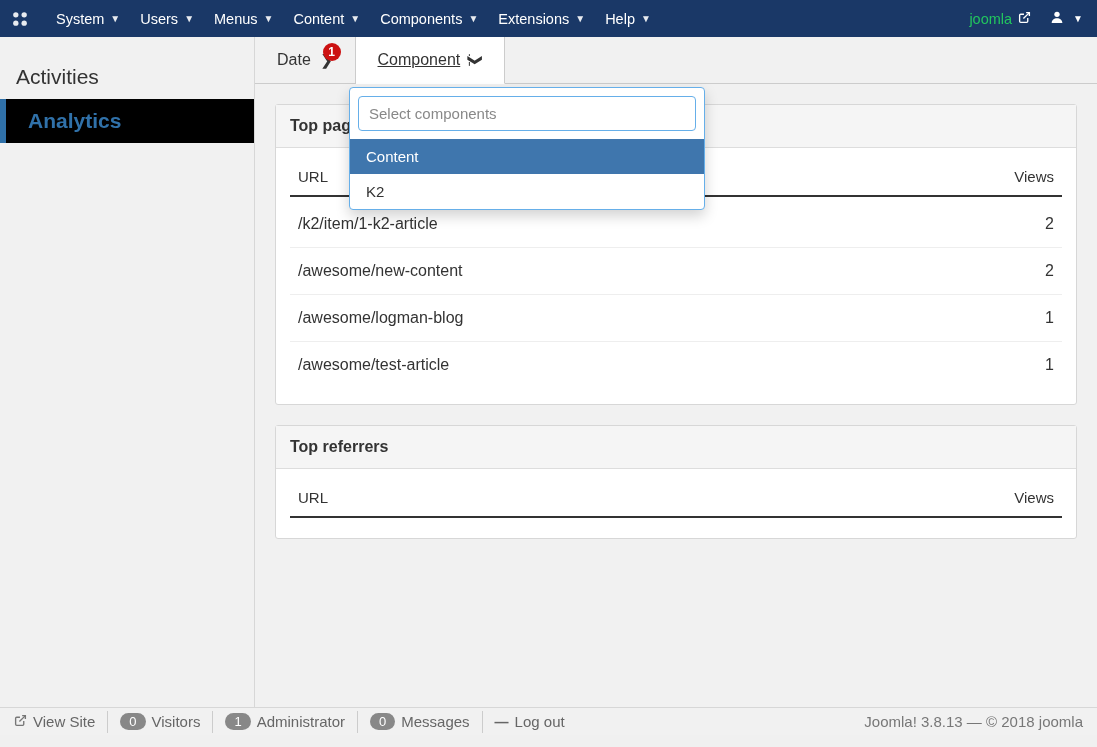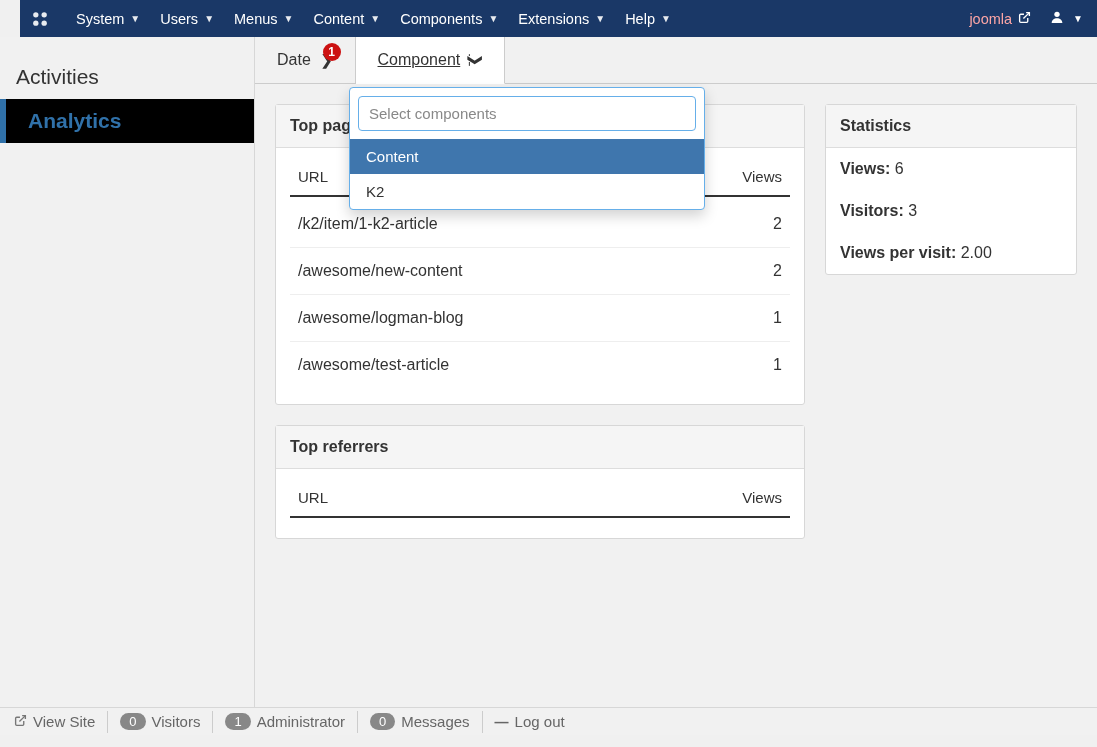--- a/index.html
+++ b/index.html
@@ -14,21 +14,20 @@
 
   
   .topnav {
     height: 37px;
     background: #1a3867;
     color: #fff;
     display: flex;
     align-items: center;
     padding: 0 14px 0 10px;
     font-size: 14.5px;
-    margin-left: 20px;
   }
   .topnav .logo {
     width: 20px; height: 20px;
     margin-right: 16px;
     display:inline-block;
   }
   .topnav .logo svg { width:20px; height:20px; }
   .topnav .nav-item {
     color: #fff;
     padding: 0 10px;
@@ -37,21 +36,21 @@
     height: 100%;
     cursor: pointer;
   }
   .topnav .nav-item .caret {
     margin-left: 6px;
     font-size: 10px;
     opacity: 0.9;
   }
   .topnav .spacer { flex: 1; }
   .topnav .site-link {
-    color: #fca5a5;
+    color: #22c55e;
     display: flex;
     align-items: center;
     cursor: pointer;
     padding-right: 18px;
   }
   .topnav .site-link .ext { margin-left: 6px; font-size: 13px; }
   .topnav .user { display:flex; align-items:center; cursor:pointer; }
   .topnav .user .caret { margin-left:8px; font-size:10px; }
 
   
@@ -370,28 +369,20 @@
           <div class="panel-header">Top referrers</div>
           <div class="panel-body">
             <div class="tbl-head">
               <span>URL</span>
               <span>Views</span>
             </div>
           </div>
         </div>
       </div>
 
-      <div class="right-col">
-        <div class="panel">
-          <div class="panel-header">Statistics</div>
-          <div class="stat"><b>Views:</b> <span>6</span></div>
-          <div class="stat"><b>Visitors:</b> <span>3</span></div>
-          <div class="stat"><b>Views per visit:</b> <span>2.00</span></div>
-        </div>
-      </div>
     </div>
   </div>
 </div>
 
 <div class="footer">
   <div class="fitem">
     <span class="icon-sm">
       <svg width="13" height="13" viewBox="0 0 24 24" fill="none" stroke="#777" stroke-width="2.5">
           <path d="M18 13v6a2 2 0 0 1-2 2H5a2 2 0 0 1-2-2V8a2 2 0 0 1 2-2h6"></path>
           <polyline points="15 3 21 3 21 9"></polyline>
@@ -410,13 +401,16 @@
   </div>
   <div class="fitem">
     <span class="pill">0</span>
     <span>Messages</span>
   </div>
   <div class="fitem last">
     <span class="icon-sm" style="font-weight:bold;">—</span>
     <span>Log out</span>
   </div>
   <div class="spacer"></div>
+  <div class="right">
+    <span>Joomla! 3.8.13</span><span> — </span><span>© 2018 joomla</span>
+  </div>
 </div>
 
 </body></html>

